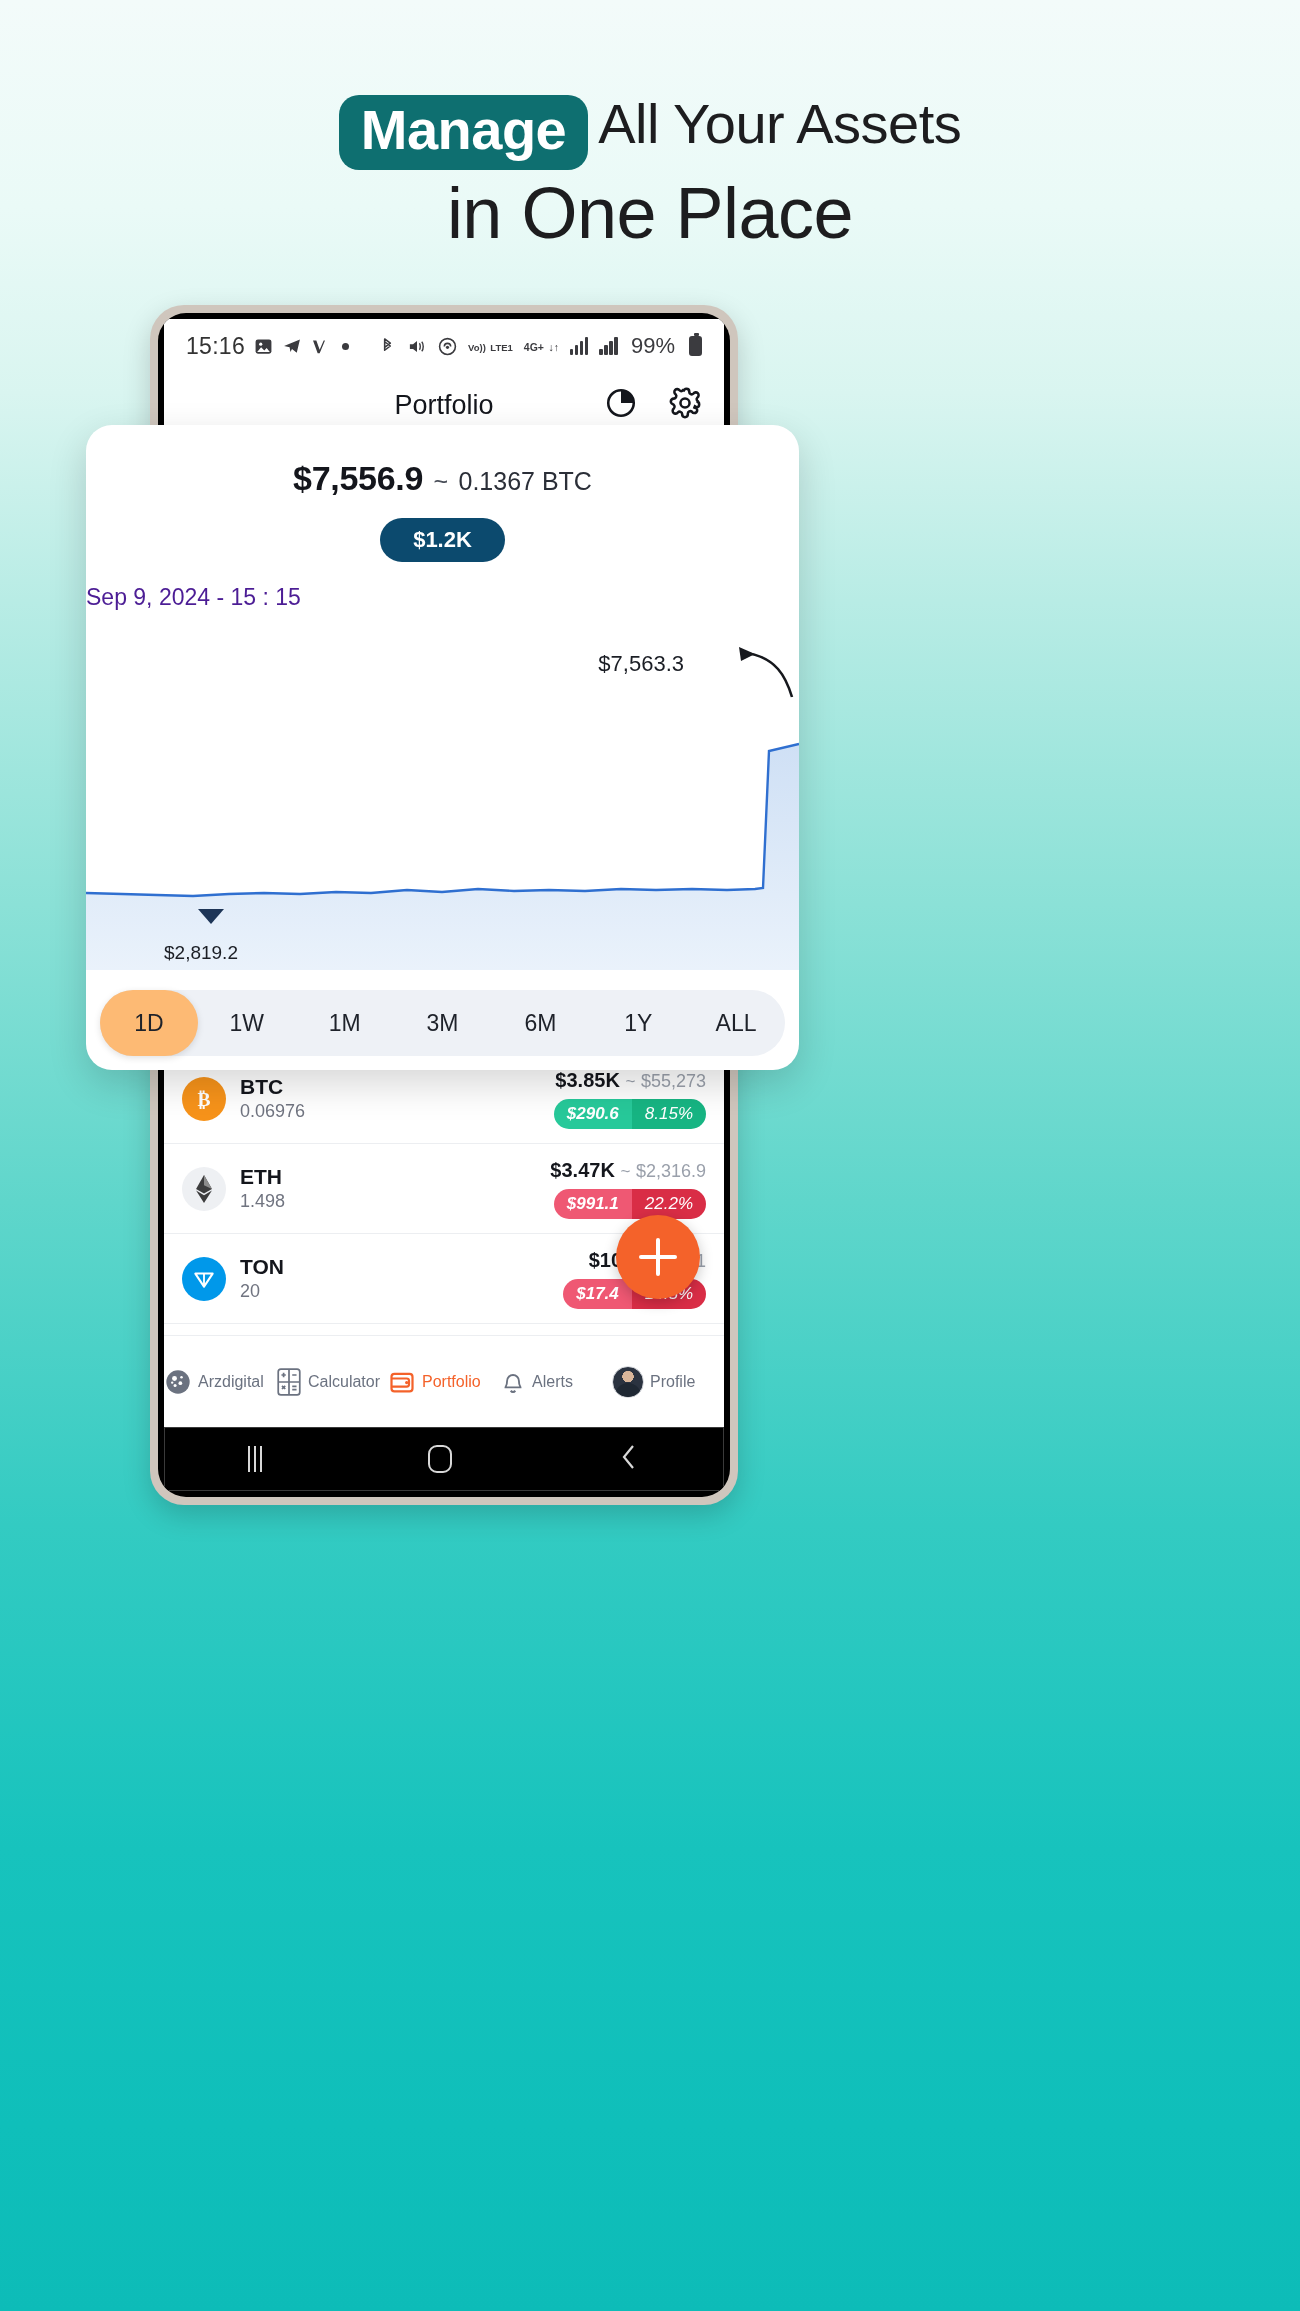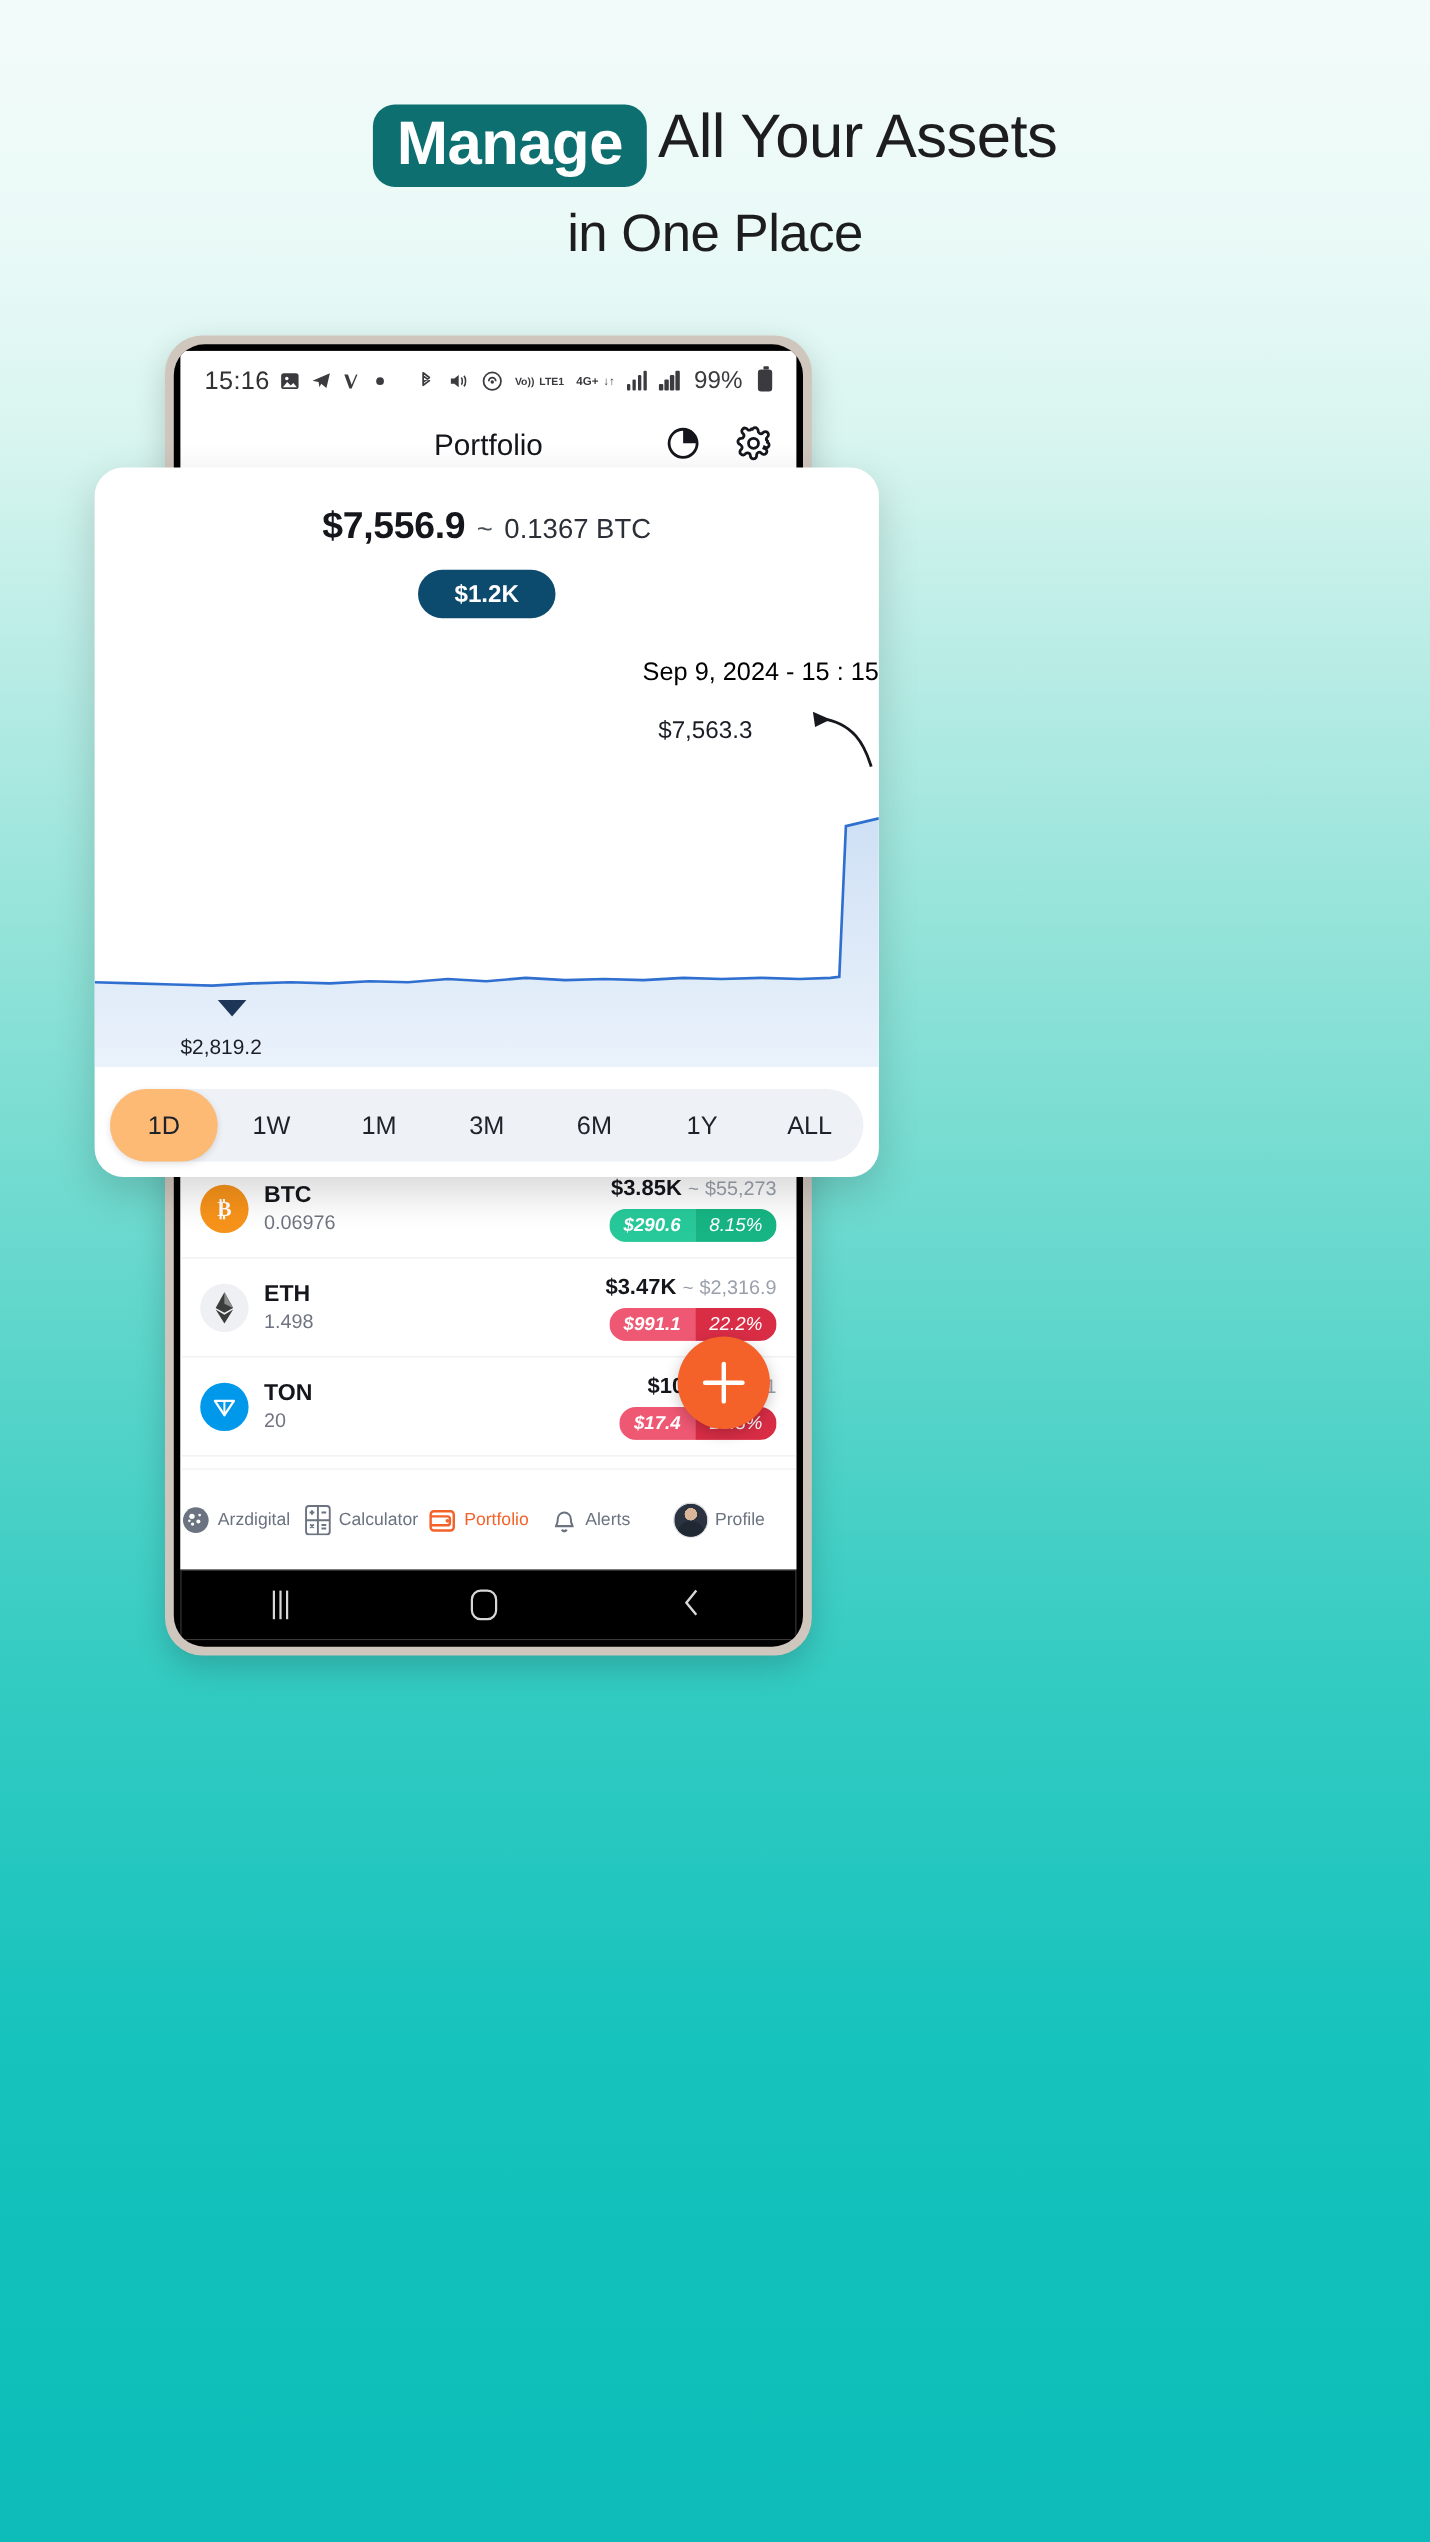--- a/index.html
+++ b/index.html
@@ -21,21 +21,21 @@
     font-size: 56px; color: #1d1d1f; font-weight: 400; letter-spacing: -0.5px;
     white-space: nowrap; line-height: 72px;
   }
   .badge-manage {
     display: inline-block; background: #0e6f70; color: #ffffff;
     font-weight: 700; border-radius: 20px; padding: 4px 22px 9px 22px;
     font-size: 56px; line-height: 62px; vertical-align: -6px; margin-right: 10px;
     letter-spacing: -0.5px;
   }
   .headline .line2 {
-    font-size: 48px; color: #1d1d1f; font-weight: 400; line-height: 74px;
+    font-size: 72px; color: #1d1d1f; font-weight: 400; line-height: 74px;
     letter-spacing: -0.5px; margin-top: 6px;
   }
 
   
   .phone {
     position: absolute; left: 150px; top: 305px;
     width: 588px; height: 1200px;
     background: #cfc6bd;
     border-radius: 34px;
     box-shadow: 0 10px 28px rgba(0,0,0,0.18);
@@ -146,21 +146,21 @@
   }
   .balance-row { text-align: center; margin-top: 34px; white-space: nowrap; }
   .bal-usd { font-size: 34px; font-weight: 700; color: #14161c; letter-spacing: -0.3px;}
   .bal-tilde { font-size: 25px; color: #4a4f59; font-weight: 400; margin: 0 6px;}
   .bal-btc { font-size: 25px; color: #2b2f38; font-weight: 400; }
   .chip-row { text-align: center; margin-top: 20px; }
   .chip-change {
     display: inline-block; background: #0c4a6e; color: #fff;
     border-radius: 22px; padding: 9px 33px; font-size: 22px; font-weight: 700;
   }
-  .date-row { text-align: right; margin-top: 35px; font-size: 23px; color: #000000; }
+  .date-row { text-align: left; margin-top: 22px; font-size: 23px; color: #4c1d95; }
 
   .chart-wrap { position: absolute; left: 0; right: 0; top: 206px; bottom: 100px; }
   .chart-max-label {
     position: absolute; right: 115px; top: 20px; font-size: 22px; color: #1b1e25;
     white-space: nowrap;
   }
   .chart-min-label {
     position: absolute; left: 78px; bottom: 6px; font-size: 19px; color: #1b1e25;
     white-space: nowrap;
   }

